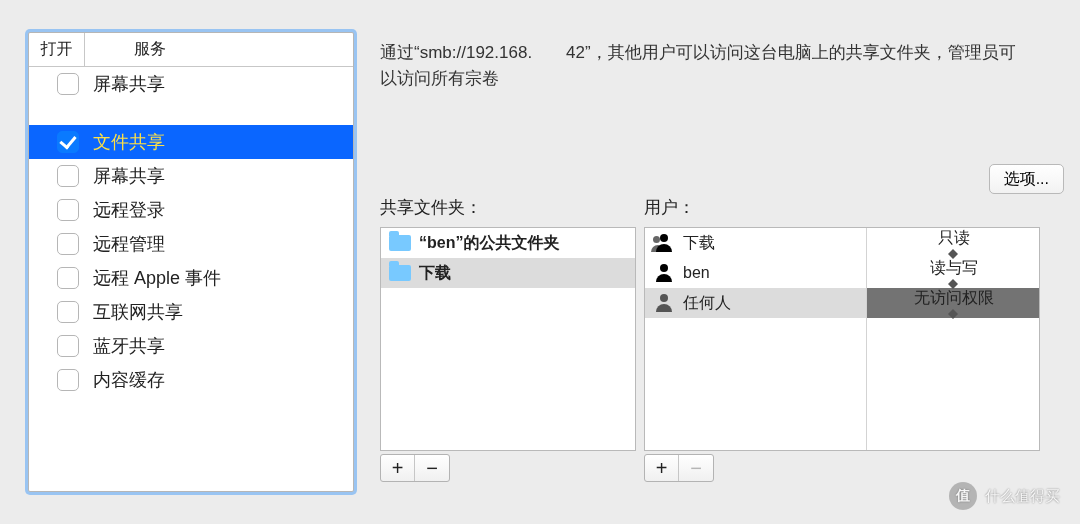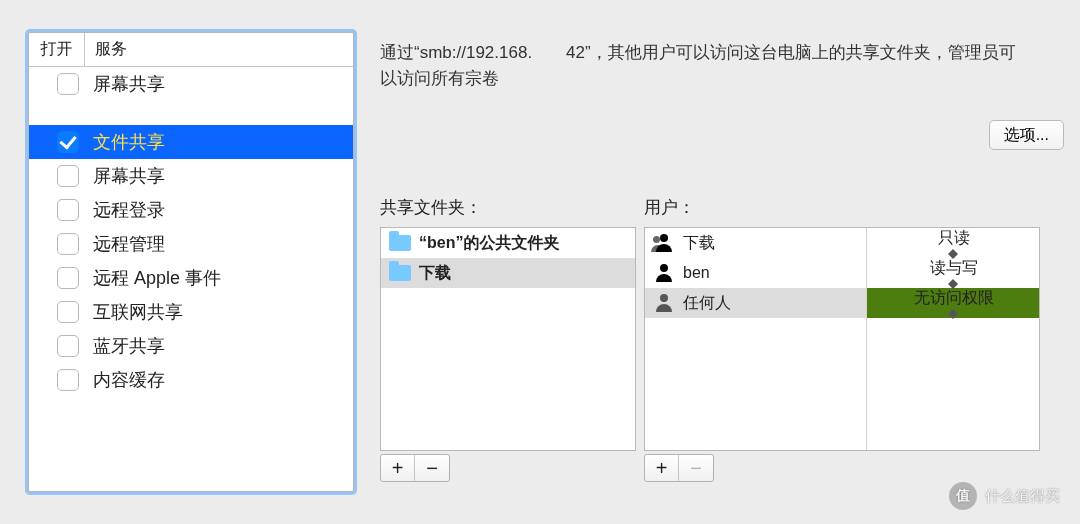--- a/index.html
+++ b/index.html
@@ -22,20 +22,21 @@
     background: #fff;
     border: 1px solid #b6b6b6;
     border-radius: 2px;
     box-shadow: 0 0 0 3px rgba(0,122,255,0.35);
   }
   .services-head {
     display: flex;
     height: 34px;
     border-bottom: 1px solid #c7c7c7;
     align-items: stretch;
+    gap: 39px;
   }
   .services-head .col-on {
     width: 56px;
     display: flex; align-items: center; justify-content: center;
     font-size: 16px;
     border-right: 1px solid #c7c7c7;
   }
   .services-head .col-name {
     flex: 1;
     display: flex; align-items: center;
@@ -101,20 +102,21 @@
     right: 16px; top: 120px;
   }
   .options-btn {
     height: 30px;
     padding: 0 14px;
     border: 1px solid #b9b9b9;
     border-radius: 5px;
     background: linear-gradient(#fff,#f2f2f2);
     font-size: 16px;
     cursor: default;
+    margin-top: 44px;
   }
 
   
   .cols {
     position: absolute;
     left: 380px; top: 196px;
     width: 672px;
   }
   .sec-label {
     font-size: 17px;
@@ -168,21 +170,21 @@
   }
   .users-names { width: 222px; border-right: 1px solid #d3d3d3; }
   .users-perms { flex: 1; }
   .perm-row {
     height: 30px;
     display: flex; align-items: center; justify-content: space-between;
     padding: 0 8px 0 10px;
     font-size: 16px;
     flex-direction: column;
   }
-  .perm-row.sel { background: #4d7c0f; }
+  .perm-row.sel { background: #737373; }
   .stepper {
     width: 12px; height: 18px;
     display: flex; flex-direction: column;
     justify-content: space-between;
     color: #555;
   }
   .stepper .up, .stepper .down {
     width: 0; height: 0; border-left: 5px solid transparent; border-right: 5px solid transparent;
   }
   .stepper .up { border-bottom: 5px solid #555; }

